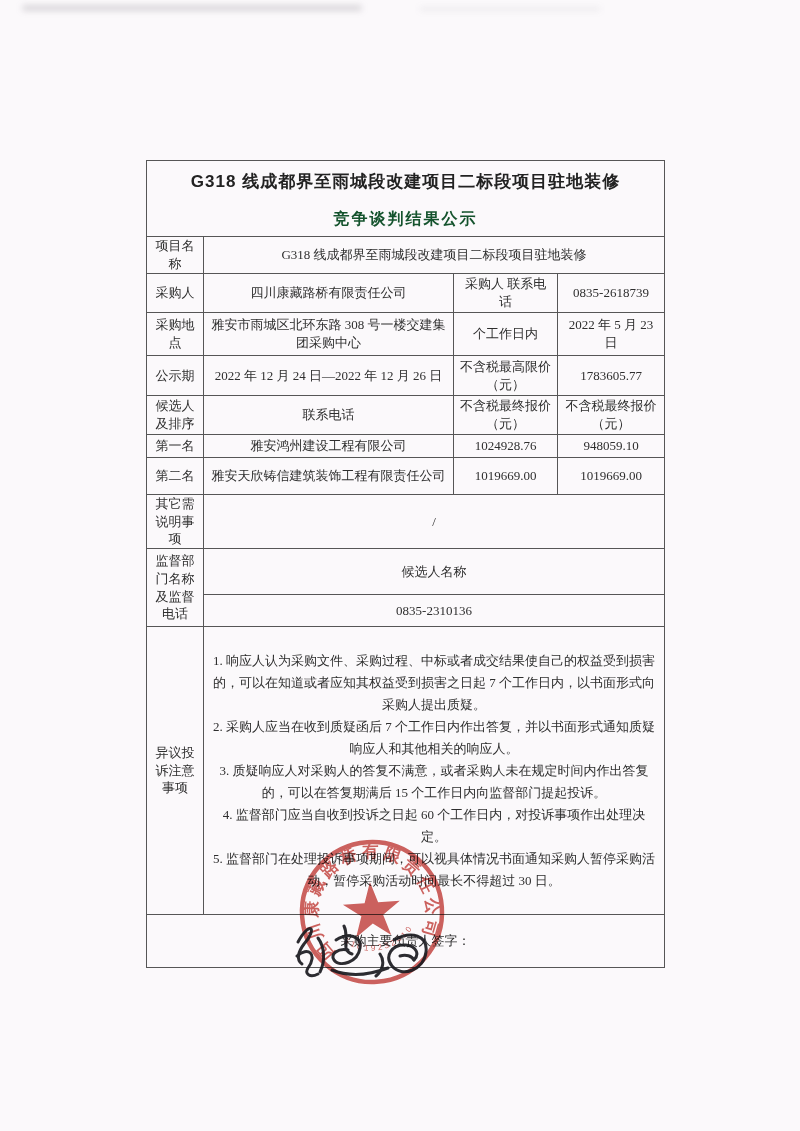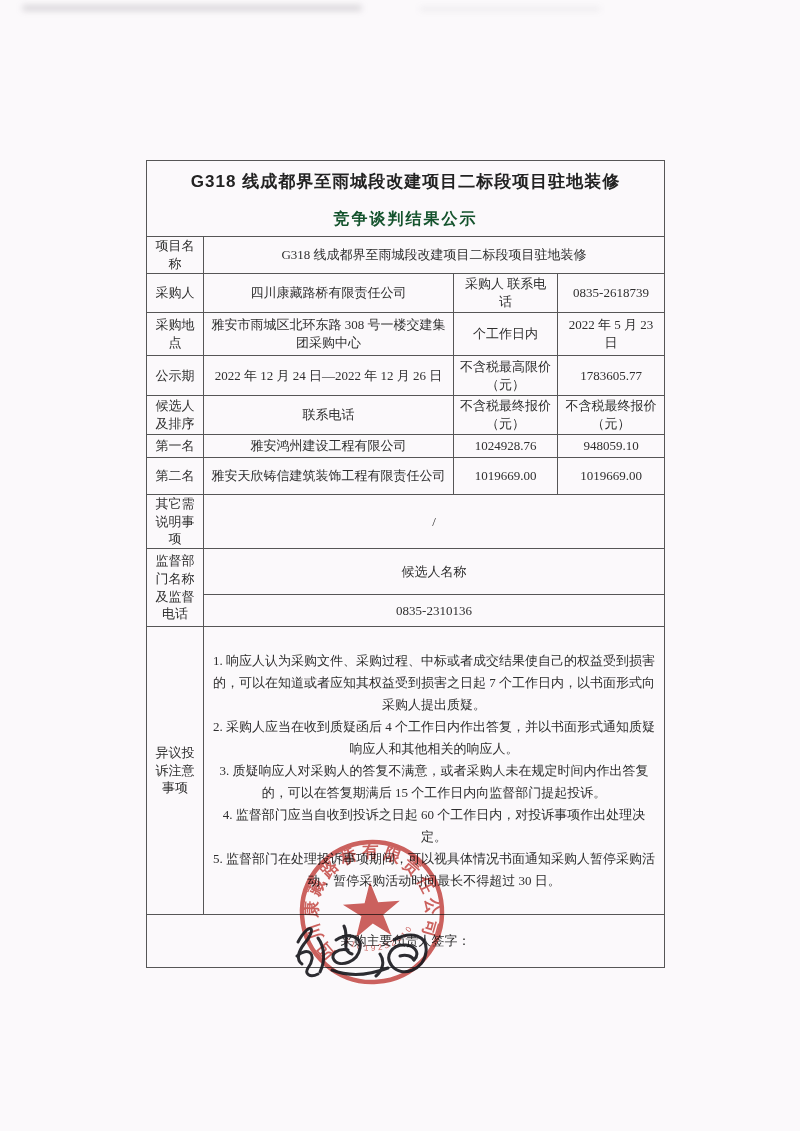--- a/index.html
+++ b/index.html
@@ -164,21 +164,21 @@
       <td colspan="3">候选人名称</td>
     </tr>
     <tr style="height:32px">
       <td colspan="3" class="num">0835-2310136</td>
     </tr>
 
     <tr style="height:288px">
       <td class="lbl">异议投诉注意事项</td>
       <td colspan="3" class="notice-cell">
         <p>1. 响应人认为采购文件、采购过程、中标或者成交结果使自己的权益受到损害的，可以在知道或者应知其权益受到损害之日起 7 个工作日内，以书面形式向采购人提出质疑。</p>
-        <p>2. 采购人应当在收到质疑函后 4 个工作日内作出答复，并以书面形式通知质疑响应人和其他相关的响应人。</p>
+        <p>2. 采购人应当在收到质疑函后 7 个工作日内作出答复，并以书面形式通知质疑响应人和其他相关的响应人。</p>
         <p>3. 质疑响应人对采购人的答复不满意，或者采购人未在规定时间内作出答复的，可以在答复期满后 15 个工作日内向监督部门提起投诉。</p>
         <p>4. 监督部门应当自收到投诉之日起 60 个工作日内，对投诉事项作出处理决定。</p>
         <p>5. 监督部门在处理投诉事项期间，可以视具体情况书面通知采购人暂停采购活动，暂停采购活动时间最长不得超过 30 日。</p>
       </td>
     </tr>
 
     <tr style="height:53px">
       <td colspan="4" class="sig-label">
         <span>采购主要负责人签字：</span>
       </td>

